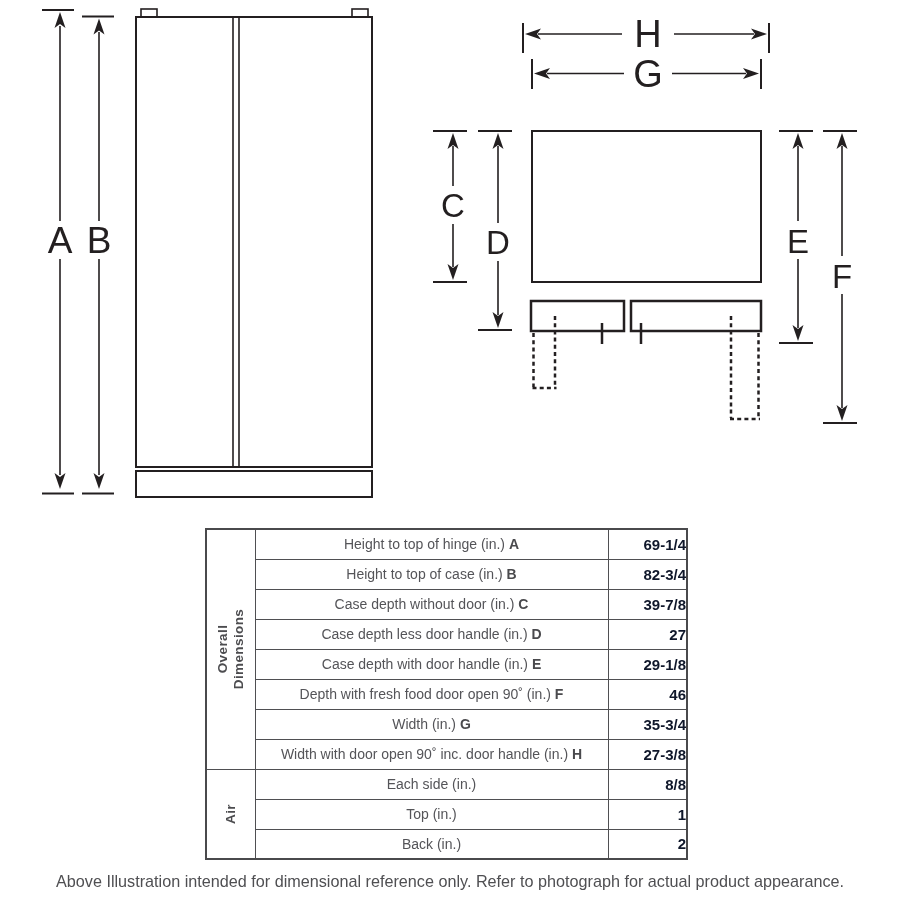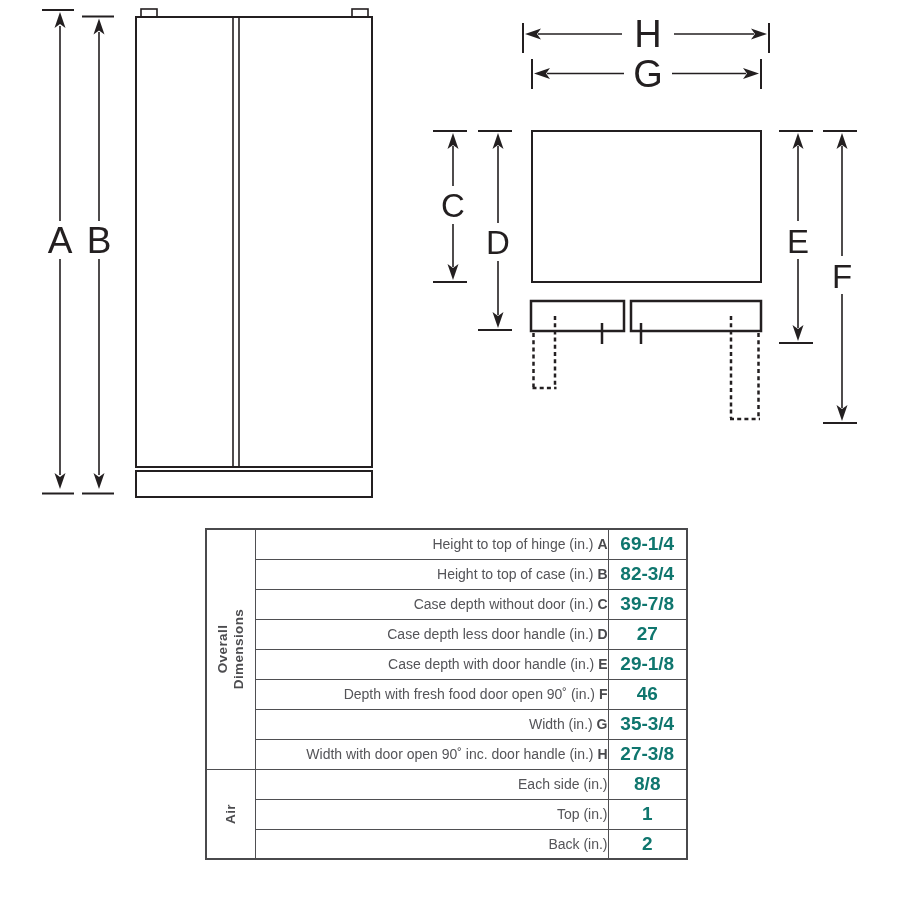--- a/index.html
+++ b/index.html
@@ -20,26 +20,26 @@
   text.lblGH{font-size:38px;}
   
   table.dims{
     position:absolute;left:205px;top:528px;width:481px;
     border-collapse:collapse;table-layout:fixed;
     border:2px solid #4a4a4c;
   }
   table.dims td, table.dims th{border:1px solid #4f4f52;padding:0;}
   table.dims tr{height:30px;}
   .label-cell{
-    font-size:14px;color:#545458;padding:0 4px 0 9px;text-align:right;
+    font-size:14px;color:#545458;padding:0 4px 0 9px;text-align:center;
     white-space:nowrap;overflow:hidden;font-weight:400;margin-left:42px;
   }
   .label-cell b{font-weight:700;color:#4a4a4d;}
   .value-cell{
-    text-align:center;font-weight:700;font-size:19px;color:#0f766e;
+    text-align:right;font-weight:700;font-size:15px;color:#0f172a;
   }
   .section-th{position:relative;background:#fff;}
   .rot{
     position:absolute;top:50%;left:50%;
     transform:translate(-50%,-50%) rotate(-90deg);
     width:88px;text-align:center;font-weight:700;font-size:13.5px;
     line-height:1.15;color:#4c4c4f;letter-spacing:0.4px;
   }
   .footer{
     position:absolute;top:872px;left:0;width:900px;text-align:center;
@@ -223,14 +223,15 @@
           <td class="label-cell">Top (in.)</td>
           <td class="value-cell">1</td>
         </tr>
         <tr>
           <td class="label-cell">Back (in.)</td>
           <td class="value-cell">2</td>
         </tr>
       </tbody>
   </table>
 
+  <div class="footer">Above Illustration intended for dimensional reference only. Refer to photograph for actual product appearance.</div>
 
 </div>
 
 </body></html>

